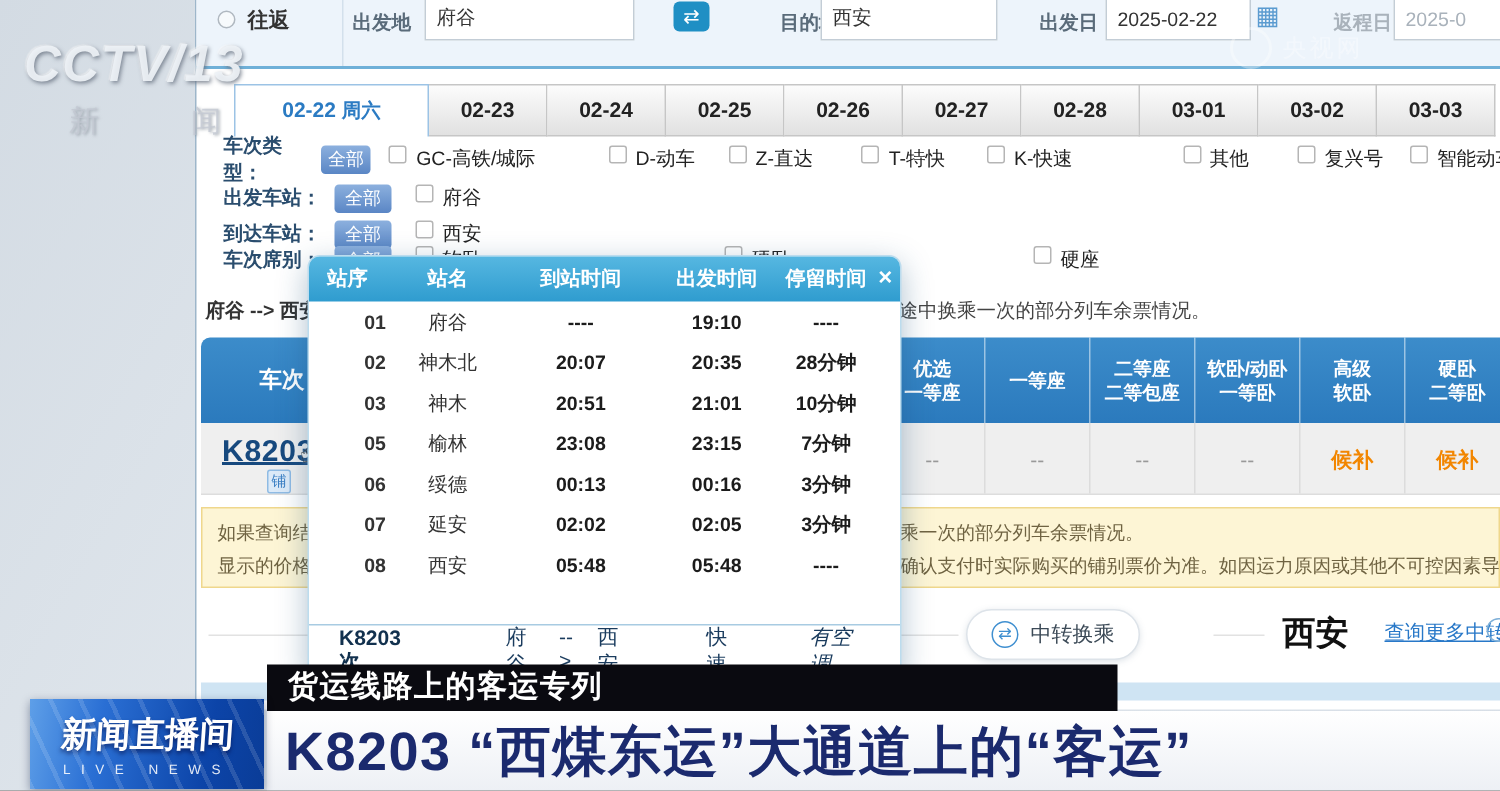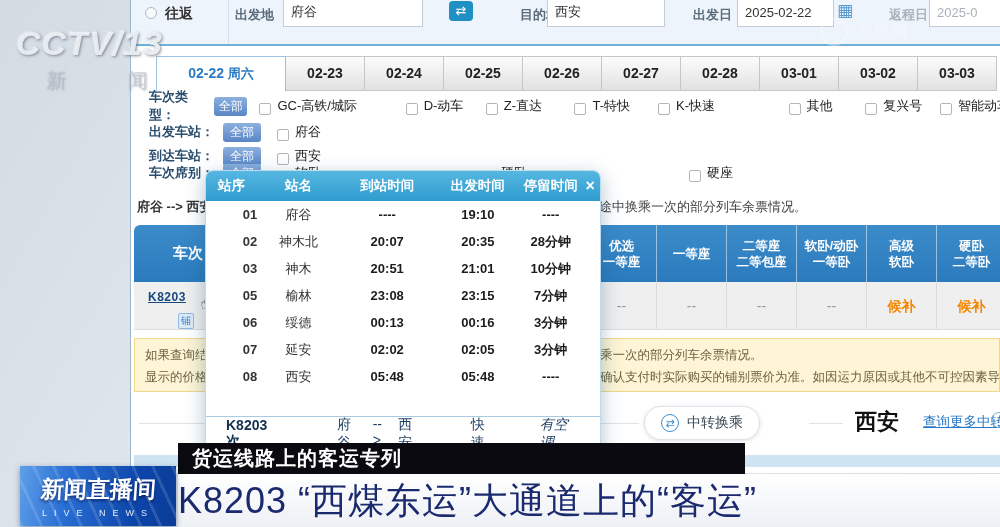--- a/index.html
+++ b/index.html
@@ -35,21 +35,21 @@
   .tab:first-child { border-left:1px solid #c6c6c6; }
   .tab.sel { width:130px; background:#fff; color:#2b7bc3; border:1px solid #9cc3e5; border-bottom:none; }
   .tab.sel .wk { font-size:13px; }
 
   
   .f-row { position:absolute; left:18px; right:0; height:22px; display:flex; align-items:center; }
   .f-label { width:68px; font-size:13px; font-weight:bold; color:#2a4d6e; }
   .all-btn { margin-left:6px; width:38px; height:19px; border-radius:3px; text-align:center;
              line-height:19px; font-size:12px; color:#fff;
              background:linear-gradient(#8cb0de,#5a86c5); }
-  .opt { display:flex; align-items:flex-end; margin-left:16px; font-size:13px; color:#222; }
+  .opt { display:flex; align-items:flex-start; margin-left:16px; font-size:13px; color:#222; }
   .cb { width:12px; height:12px; border:1px solid #b5b5b5; border-radius:2px; background:#fff;
         margin-right:6px; flex:none; }
   .opt b { font-weight:normal; white-space:nowrap; }
   .r1 .opt { margin-left:0; }
   .w168{width:168px}.w92{width:92px}.w102{width:102px}.w96{width:96px}.w150{width:150px}
   .w88{width:88px}.w86{width:86px}.w60{width:60px}.w190{width:190px}
 
   
   .route { position:absolute; top:198px; left:0; right:0; height:22px; font-size:13px; }
   .route .lft { position:absolute; left:6px; font-weight:bold; color:#333; }
@@ -62,21 +62,21 @@
                font-size:15px; font-weight:bold; }
   .spacer { width:344px; }
   .col { width:70px; border-left:1px solid rgba(255,255,255,.5); display:flex; flex-direction:column;
          align-items:center; justify-content:center; font-size:12.5px; font-weight:bold; line-height:16px; }
   .tvals { position:absolute; top:282px; left:3px; width:872px; height:48px; display:flex;
            background:#efefef; border-bottom:1px solid #ddd; }
   .tvals .c0 { width:108px; position:relative; }
   .tvals .col { border-left:1px solid #dcdcdc; font-size:14px; }
   .dash-cell { color:#999; font-weight:normal; }
   .standby { color:#f28600; font-weight:bold; }
-  .train-link { position:absolute; left:14px; top:8px; font-size:12px; font-weight:bold;
+  .train-link { position:absolute; left:14px; top:8px; font-size:20px; font-weight:bold;
                 color:#17497e; text-decoration:underline; letter-spacing:.5px; }
   .train-badge { position:absolute; left:44px; top:31px; font-size:10px; color:#3b7fc4;
                  background:#dceaf8; border:1px solid #8fbbe4; border-radius:2px; padding:0 2px; }
   .cursor { position:absolute; left:66px; top:11px; font-size:17px; color:#222; z-index:12;
             transform:rotate(-14deg); text-shadow:0 0 2px #fff; }
 
   
   .notice { position:absolute; top:338px; left:3px; width:866px; height:54px;
             background:#fdf5d5; border:1px solid #efd78c; font-size:12.5px; color:#6f6342; }
   .notice span { position:absolute; white-space:nowrap; }
@@ -128,21 +128,21 @@
   .cntv { position:absolute; left:820px; top:18px; z-index:50; display:flex; align-items:center;
           opacity:.35; }
   .cntv .ring { width:28px; height:28px; border-radius:50%; border:2px solid #fff; margin-right:7px; }
   .cntv .wm { color:#fff; font-size:16px; letter-spacing:2px; }
 
   .black-bar { position:absolute; left:178px; top:443px; width:567px; height:31px; background:#0a0a10;
                color:#fff; font-size:20px; font-weight:bold; line-height:31px; padding-left:14px;
                letter-spacing:1px; z-index:51; }
   .white-bar { position:absolute; left:178px; top:474px; width:822px; height:53px;
                background:linear-gradient(#ffffff,#edf0f5); color:#1b2a6e; font-size:36px;
-               font-weight:normal; line-height:53px; padding-left:0; letter-spacing:1px;
+               font-weight:bold; line-height:53px; padding-left:12px; letter-spacing:1px;
                white-space:nowrap; overflow:hidden; z-index:51; }
   .live { position:absolute; left:20px; top:466px; width:156px; height:60px; z-index:52;
           background:linear-gradient(100deg,#5e9fe8,#2a6fd4 30%,#0c44a8 75%,#0a3c97);
           box-shadow:0 2px 6px rgba(0,20,60,.4); display:flex; flex-direction:column;
           align-items:center; justify-content:center; overflow:hidden; }
   .live:after { content:""; position:absolute; inset:0;
           background:repeating-linear-gradient(65deg,rgba(255,255,255,.13) 0 3px,transparent 3px 18px); }
   .live .t1 { font-size:23px; font-weight:bold; color:#fff; text-shadow:0 2px 3px rgba(0,0,50,.55);
               transform:skewX(-4deg); }
   .live .t2 { font-size:9px; letter-spacing:7px; color:rgba(255,255,255,.88); margin-top:3px; }

